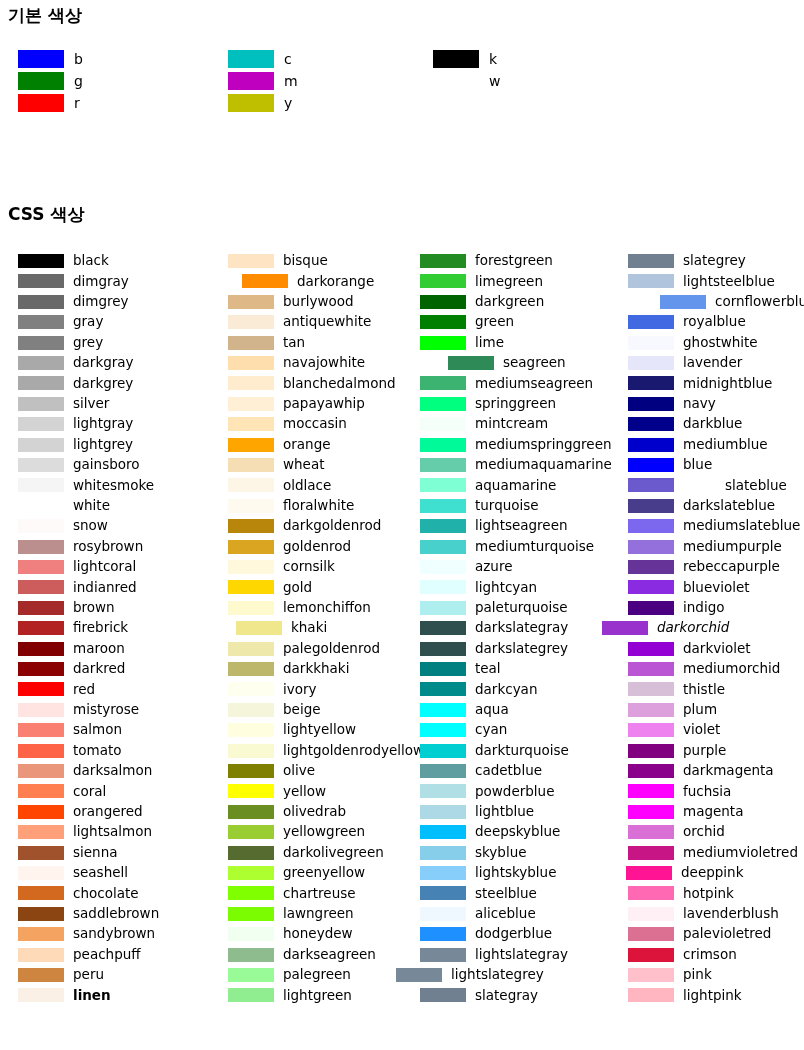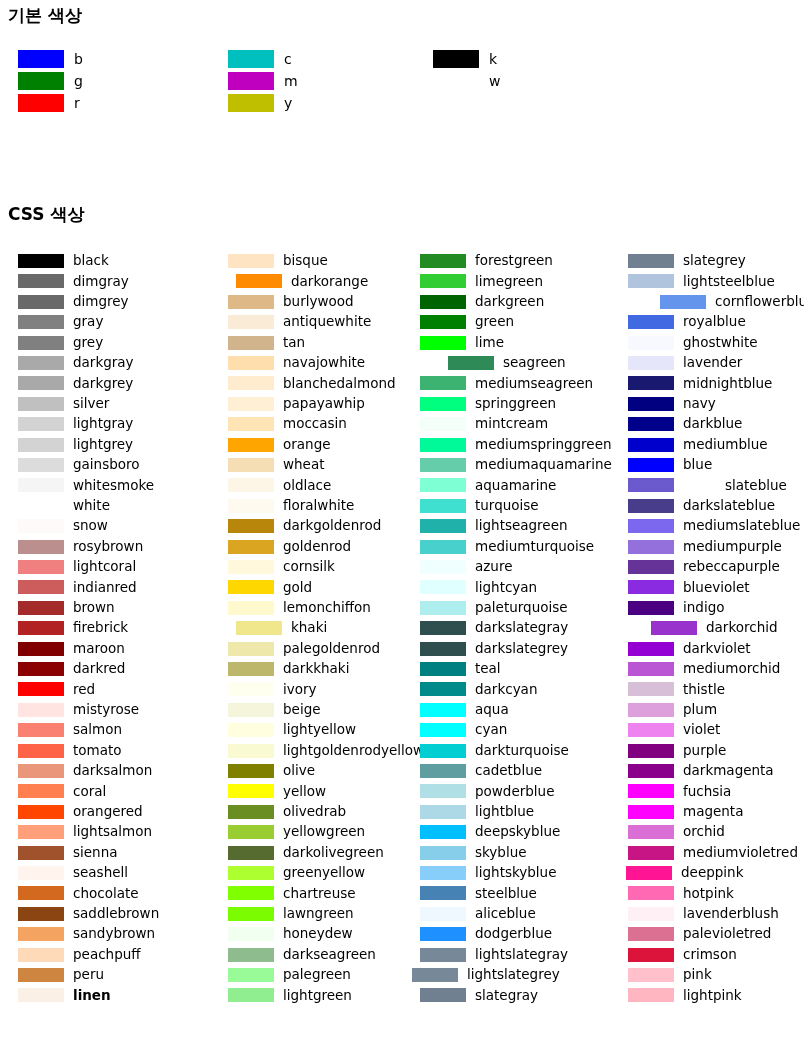--- a/index.html
+++ b/index.html
@@ -237,21 +237,21 @@
       <span class="swatch-label">peru</span>
     </div>
     <div class="swatch-row" style="left: 18px; top: 988.4px; font-weight: bold;">
       <span class="swatch" style="background: rgb(250, 240, 230);"></span>
       <span class="swatch-label">linen</span>
     </div>
     <div class="swatch-row" style="left: 228px; top: 254px;">
       <span class="swatch" style="background: rgb(255, 228, 196);"></span>
       <span class="swatch-label">bisque</span>
     </div>
-    <div class="swatch-row" style="left: 236px; top: 274.4px; justify-content: flex-end;">
+    <div class="swatch-row" style="left: 242px; top: 274.4px; justify-content: flex-end;">
       <span class="swatch" style="background: rgb(255, 140, 0);"></span>
       <span class="swatch-label">darkorange</span>
     </div>
     <div class="swatch-row" style="left: 228px; top: 294.8px;">
       <span class="swatch" style="background: rgb(222, 184, 135);"></span>
       <span class="swatch-label">burlywood</span>
     </div>
     <div class="swatch-row" style="left: 228px; top: 315.2px;">
       <span class="swatch" style="background: rgb(250, 235, 215);"></span>
       <span class="swatch-label">antiquewhite</span>
@@ -521,21 +521,21 @@
       <span class="swatch-label">aliceblue</span>
     </div>
     <div class="swatch-row" style="left: 420px; top: 927.2px;">
       <span class="swatch" style="background: rgb(30, 144, 255);"></span>
       <span class="swatch-label">dodgerblue</span>
     </div>
     <div class="swatch-row" style="left: 420px; top: 947.6px;">
       <span class="swatch" style="background: rgb(119, 136, 153);"></span>
       <span class="swatch-label">lightslategray</span>
     </div>
-    <div class="swatch-row" style="left: 412px; top: 968px;">
+    <div class="swatch-row" style="left: 396px; top: 968px;">
       <span class="swatch" style="background: rgb(119, 136, 153);"></span>
       <span class="swatch-label">lightslategrey</span>
     </div>
     <div class="swatch-row" style="left: 420px; top: 988.4px;">
       <span class="swatch" style="background: rgb(112, 128, 144);"></span>
       <span class="swatch-label">slategray</span>
     </div>
     <div class="swatch-row" style="left: 628px; top: 254px;">
       <span class="swatch" style="background: rgb(112, 128, 144);"></span>
       <span class="swatch-label">slategrey</span>
@@ -601,21 +601,21 @@
       <span class="swatch-label">rebeccapurple</span>
     </div>
     <div class="swatch-row" style="left: 628px; top: 580.4px;">
       <span class="swatch" style="background: rgb(138, 43, 226);"></span>
       <span class="swatch-label">blueviolet</span>
     </div>
     <div class="swatch-row" style="left: 628px; top: 600.8px;">
       <span class="swatch" style="background: rgb(75, 0, 130);"></span>
       <span class="swatch-label">indigo</span>
     </div>
-    <div class="swatch-row" style="left: 651px; top: 621.2px;">
+    <div class="swatch-row" style="left: 602px; top: 621.2px; font-style: italic;">
       <span class="swatch" style="background: rgb(153, 50, 204);"></span>
       <span class="swatch-label">darkorchid</span>
     </div>
     <div class="swatch-row" style="left: 628px; top: 641.6px;">
       <span class="swatch" style="background: rgb(148, 0, 211);"></span>
       <span class="swatch-label">darkviolet</span>
     </div>
     <div class="swatch-row" style="left: 628px; top: 662px;">
       <span class="swatch" style="background: rgb(186, 85, 211);"></span>
       <span class="swatch-label">mediumorchid</span>

